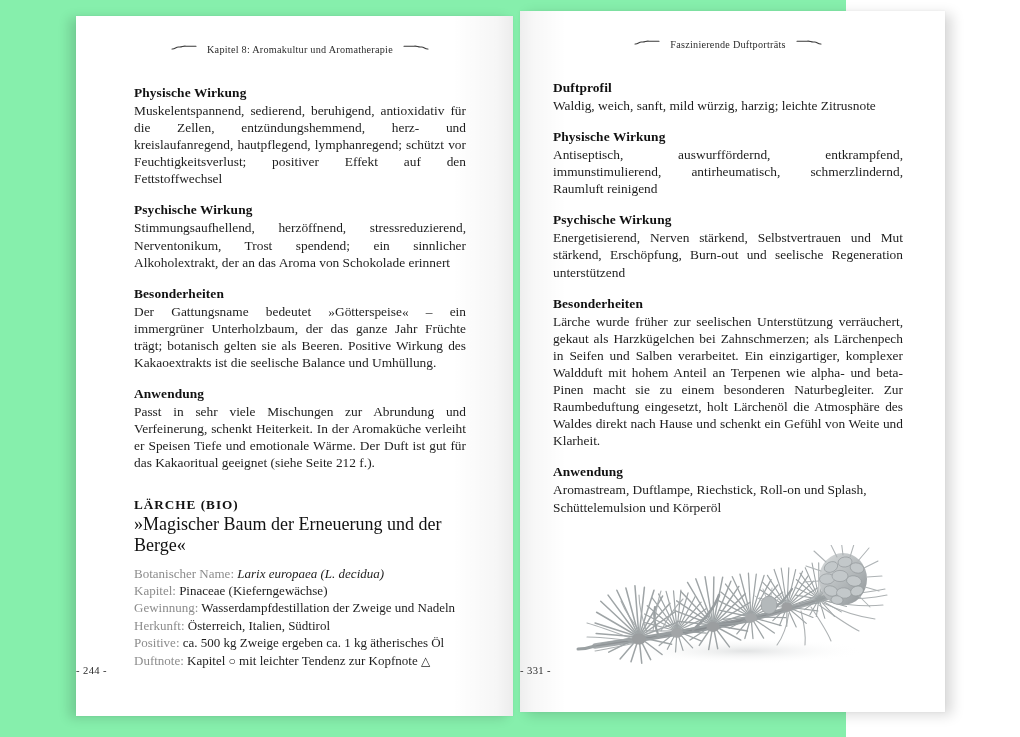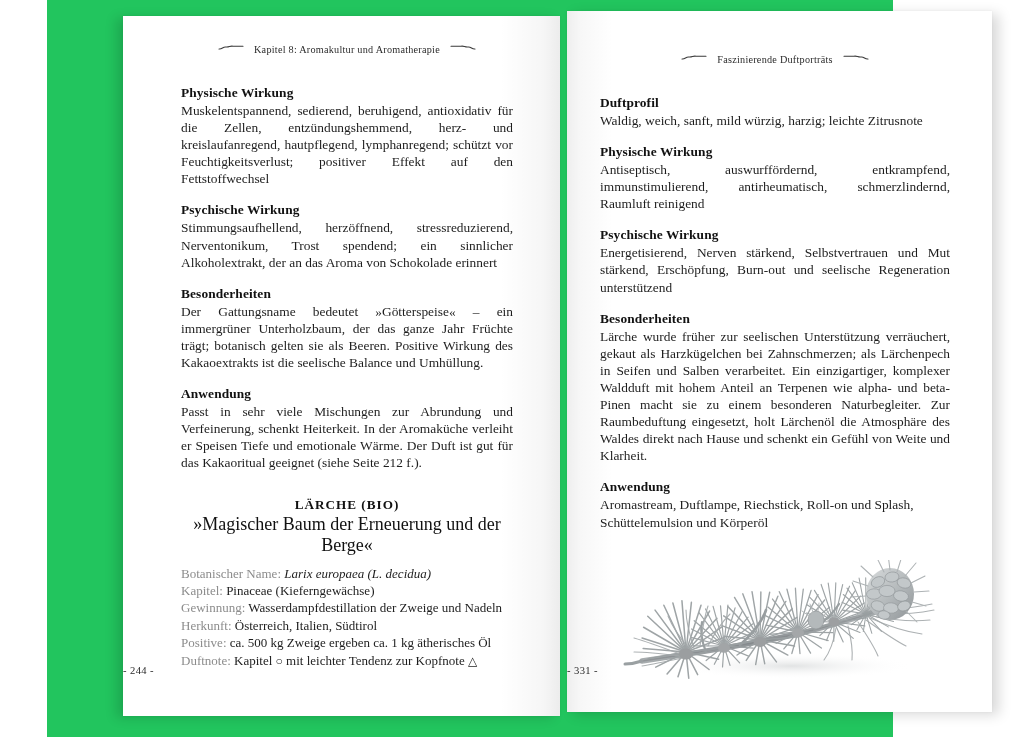--- a/index.html
+++ b/index.html
@@ -13,22 +13,21 @@
     font-family: "Liberation Serif", "DejaVu Serif", serif;
     overflow: hidden;
     position: relative;
   }
 
   #book-spread {
     position: absolute;
     left: 0; top: 0;
     width: 846px;
     height: 737px;
-    background: #22c55e;
-    margin-left: 47px;
+    background: #86efac;
   }
 
   
   .page {
     position: absolute;
     background: #ffffff;
     box-sizing: border-box;
   }
 
   #page-left {
@@ -65,21 +64,21 @@
     background: linear-gradient(to left, rgba(255,255,255,0) 0%, rgba(0,0,0,0.030) 70%, rgba(0,0,0,0.065) 100%);
     pointer-events: none;
   }
 
   
   .text-col {
     position: absolute;
     color: #1a1a1a;
   }
   #col-left  { left: 58px; top: 26px; width: 332px; }
-  #col-right { left: 33px; top: 41px; width: 350px; }
+  #col-right { left: 33px; top: 26px; width: 350px; }
 
   .running-head {
     text-align: center;
     font-size: 10.2px;
     letter-spacing: 0.25px;
     color: #2b2b2b;
     margin-bottom: 30px;
     white-space: nowrap;
   }
   .running-head .swash {
@@ -106,21 +105,21 @@
     hyphens: manual;
     color: #1d1d1d;
   }
   p.body.last { margin-bottom: 0; }
   p.body.ragged { text-align: left; }
 
   .block { margin-bottom: 15px; }
   .block:last-child { margin-bottom: 0; }
 
   
-  #plant-heading { margin-top: 25px; text-align: center; }
+  #plant-heading { margin-top: 25px; }
   .plant-name {
     font-size: 13.2px;
     letter-spacing: 1.0px;
     font-weight: bold;
     margin: 0 0 1px 0;
     color: #111;
   }
   .plant-motto {
     font-size: 18px;
     font-weight: normal;

